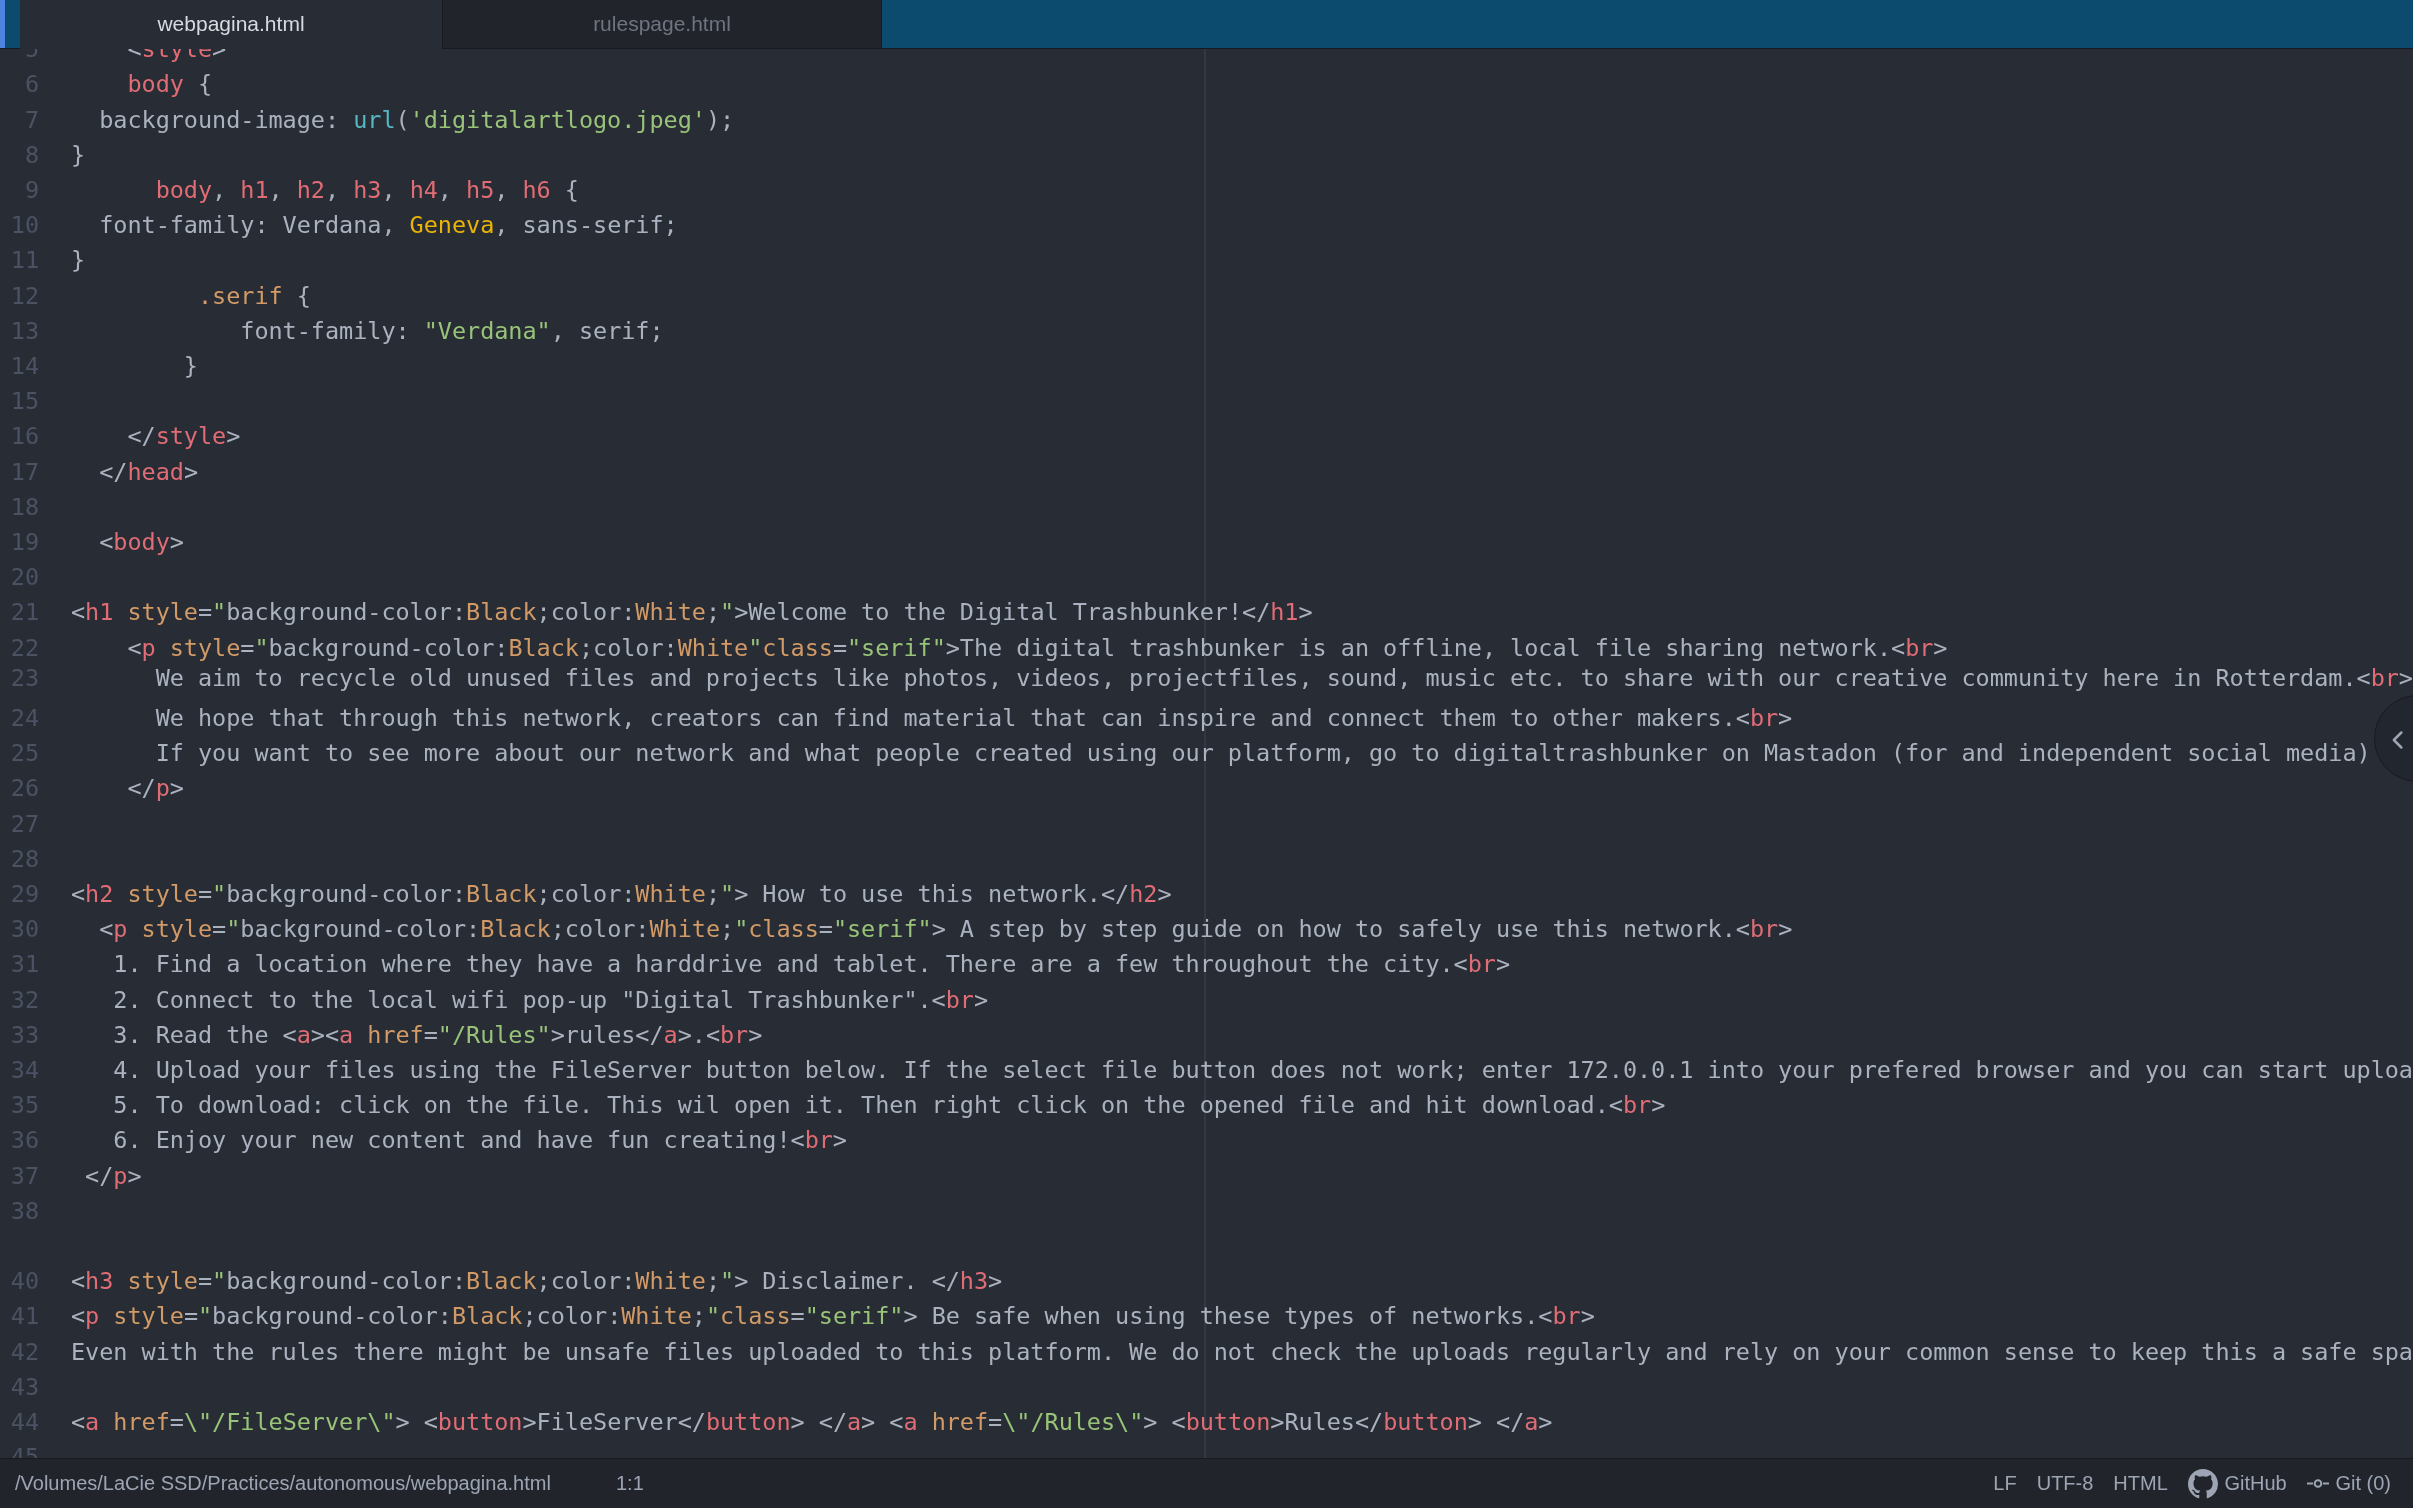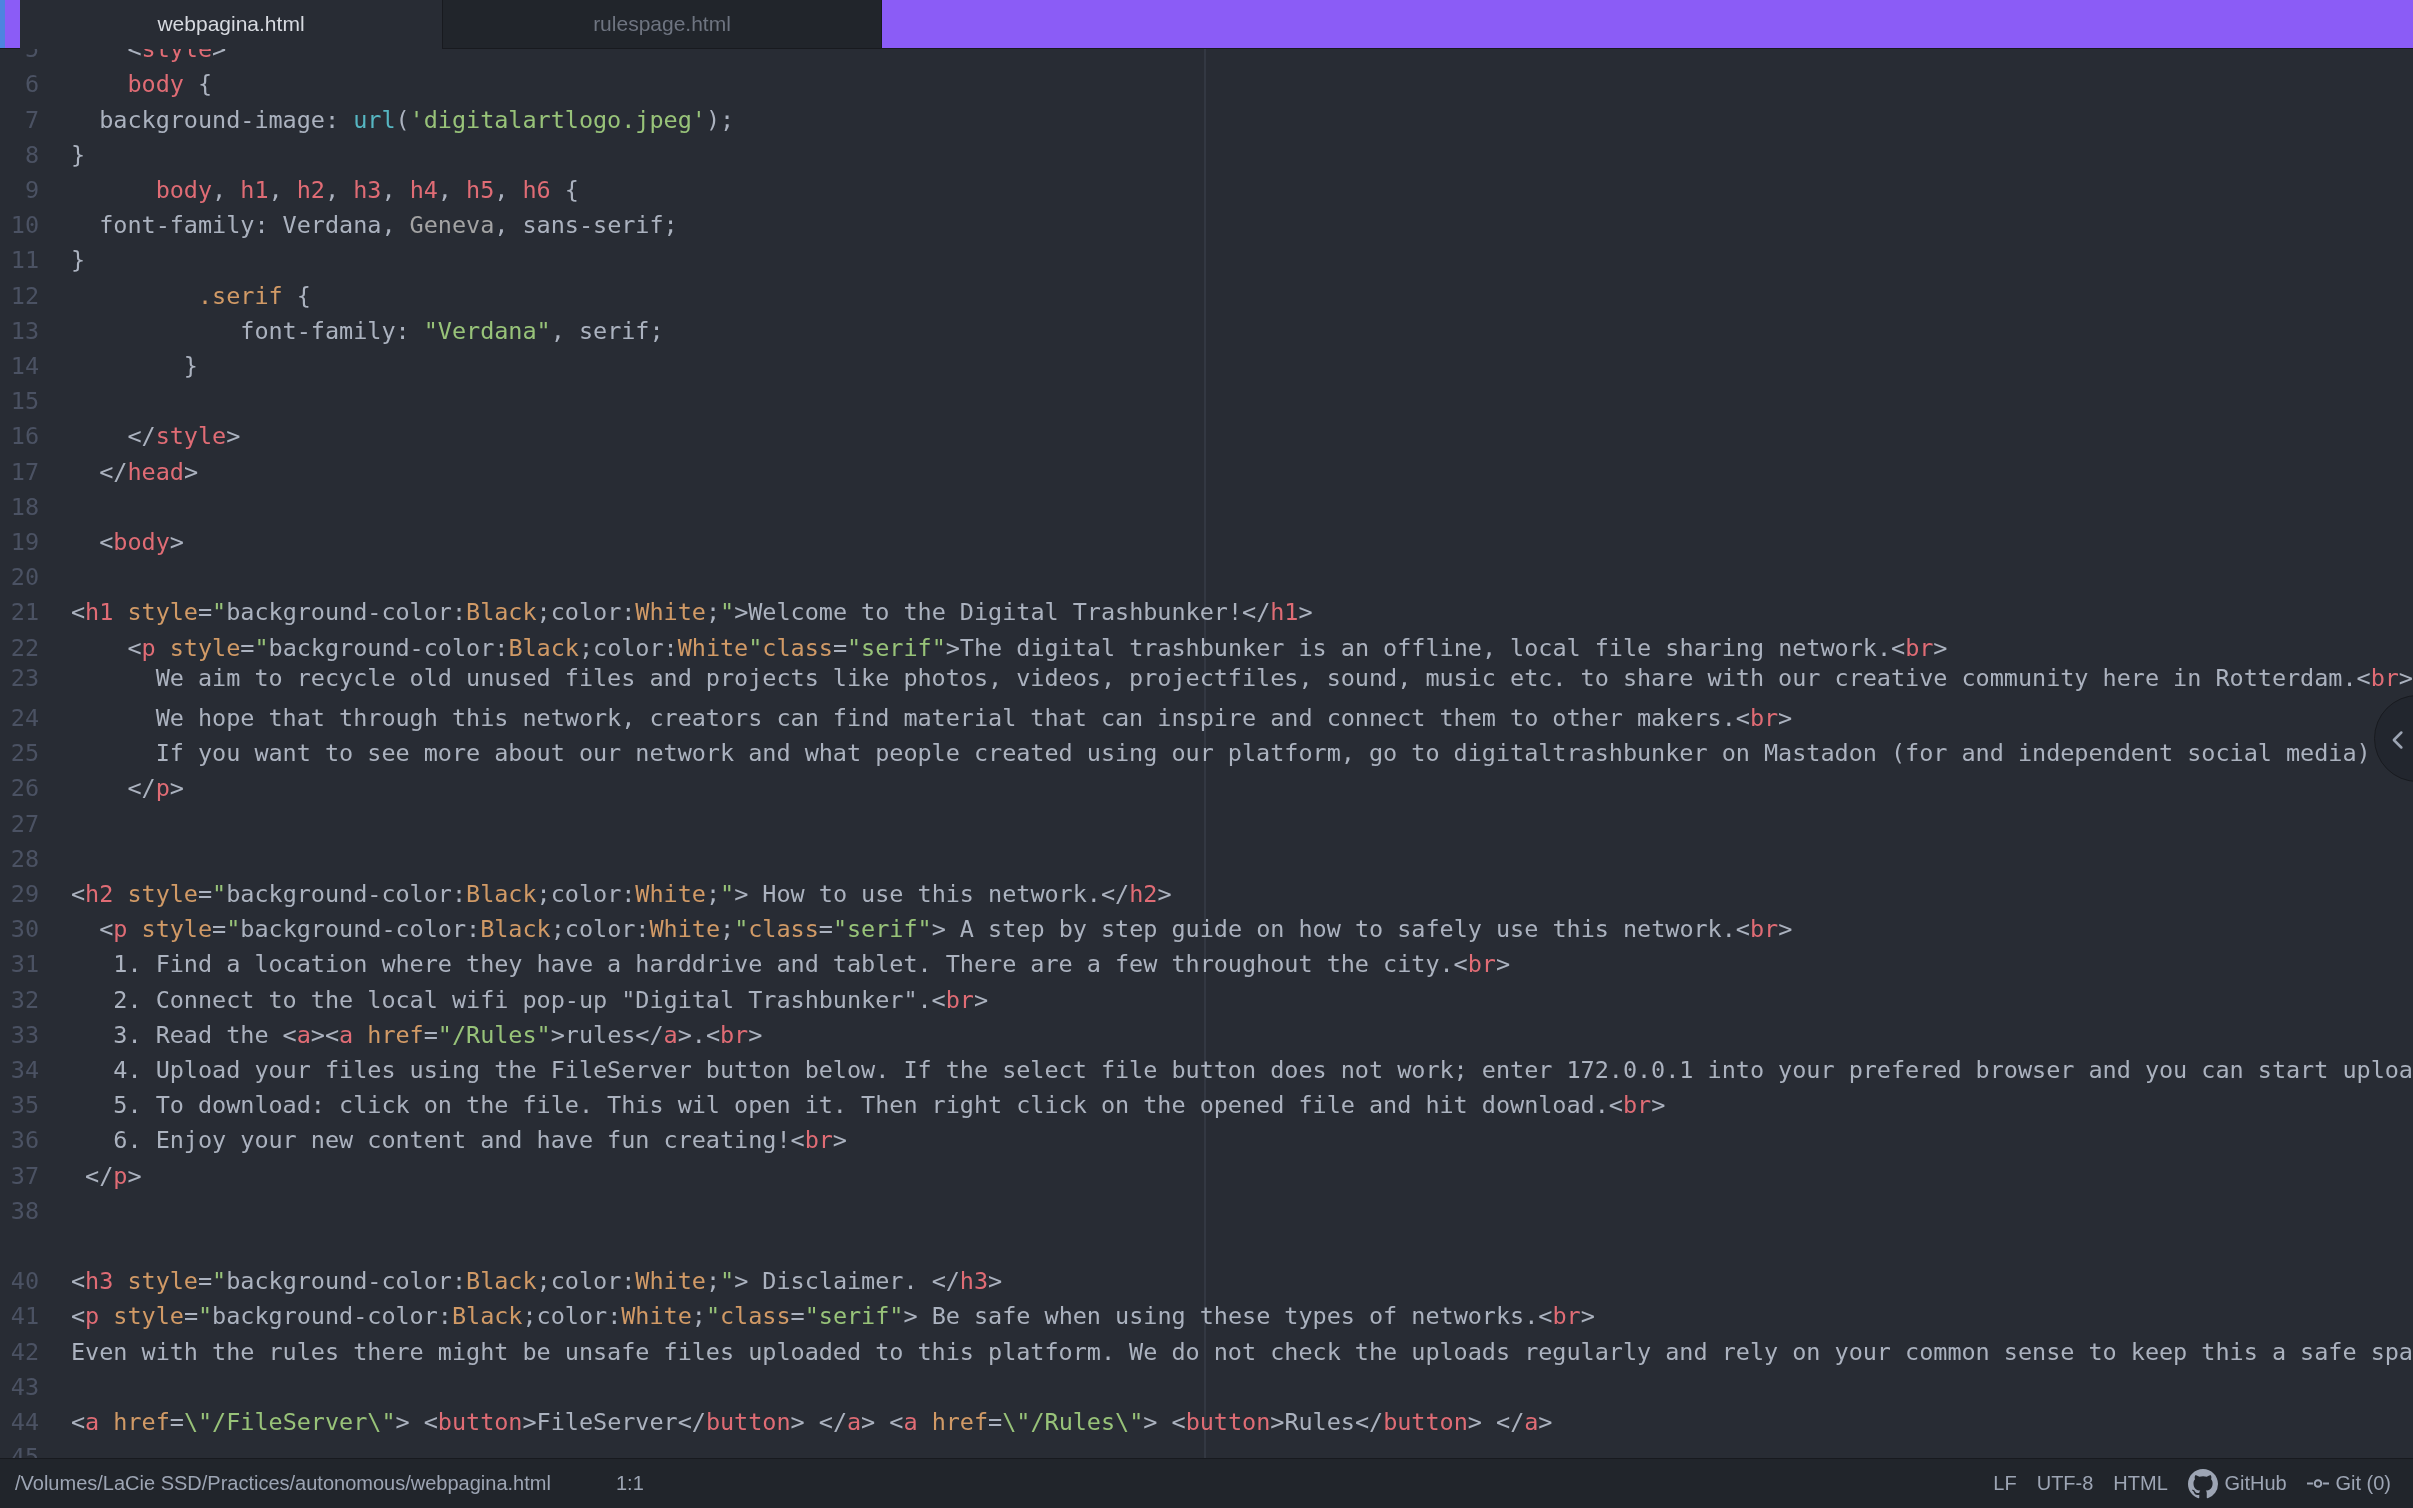--- a/index.html
+++ b/index.html
@@ -7,27 +7,27 @@
        font-family:"DejaVu Sans Mono",monospace;}
   
   .editor{position:absolute;left:0;top:49px;width:2413px;height:1409px;overflow:hidden;
           background:#282c34;}
   .wrap-guide{position:absolute;top:0;left:1204px;width:1.7px;height:1409px;background:#333842;}
   .line{position:absolute;left:0;height:35px;line-height:35px;white-space:pre;
         font-size:23.5px;letter-spacing:-0.04px;}
   .gutter-num{position:absolute;left:0;width:39px;text-align:right;color:#4b5263;display:inline-block;}
   .code{position:absolute;left:71px;}
   .tk-t{color:#abb2bf}.tk-r{color:#e06c75}.tk-o{color:#d19a66}
-  .tk-g{color:#98c379}.tk-c{color:#56b6c2}.tk-d{color:#a3a3a3}
+  .tk-g{color:#98c379}.tk-c{color:#56b6c2}.tk-d{color:#eab308}
   
   .flap{position:absolute;left:2374px;top:646px;width:87px;height:87px;border-radius:44px;
         background:#22262e;border:1.7px solid #181a1f;box-sizing:border-box;}
   .flap svg{position:absolute;left:13.4px;top:34px;}
   
-  .tabbar{position:absolute;left:0;top:0;width:2413px;height:49px;background:#8b5cf6;
+  .tabbar{position:absolute;left:0;top:0;width:2413px;height:49px;background:#0c4a6e;
           border-bottom:1.7px solid #181a1f;box-sizing:border-box;
           font-family:"Liberation Sans",sans-serif;}
   .pane-indicator{position:absolute;left:0;top:0;width:5px;height:48px;background:#4d84e0;}
   .tab{position:absolute;top:0;height:48px;line-height:48px;text-align:center;font-size:21px;}
   .tab.active{left:20px;width:422px;height:49px;background:#282c34;color:#d7dae0;z-index:3;}
   .tab.inactive{left:442px;width:440px;background:#21252b;color:#6e7480;
                 border-left:1.7px solid #181a1f;border-right:1.7px solid #181a1f;box-sizing:border-box;}
   
   .statusbar{position:absolute;left:0;top:1458px;width:2413px;height:50px;background:#21252b;
              border-top:1.7px solid #181a1f;box-sizing:border-box;color:#9da5b4;

